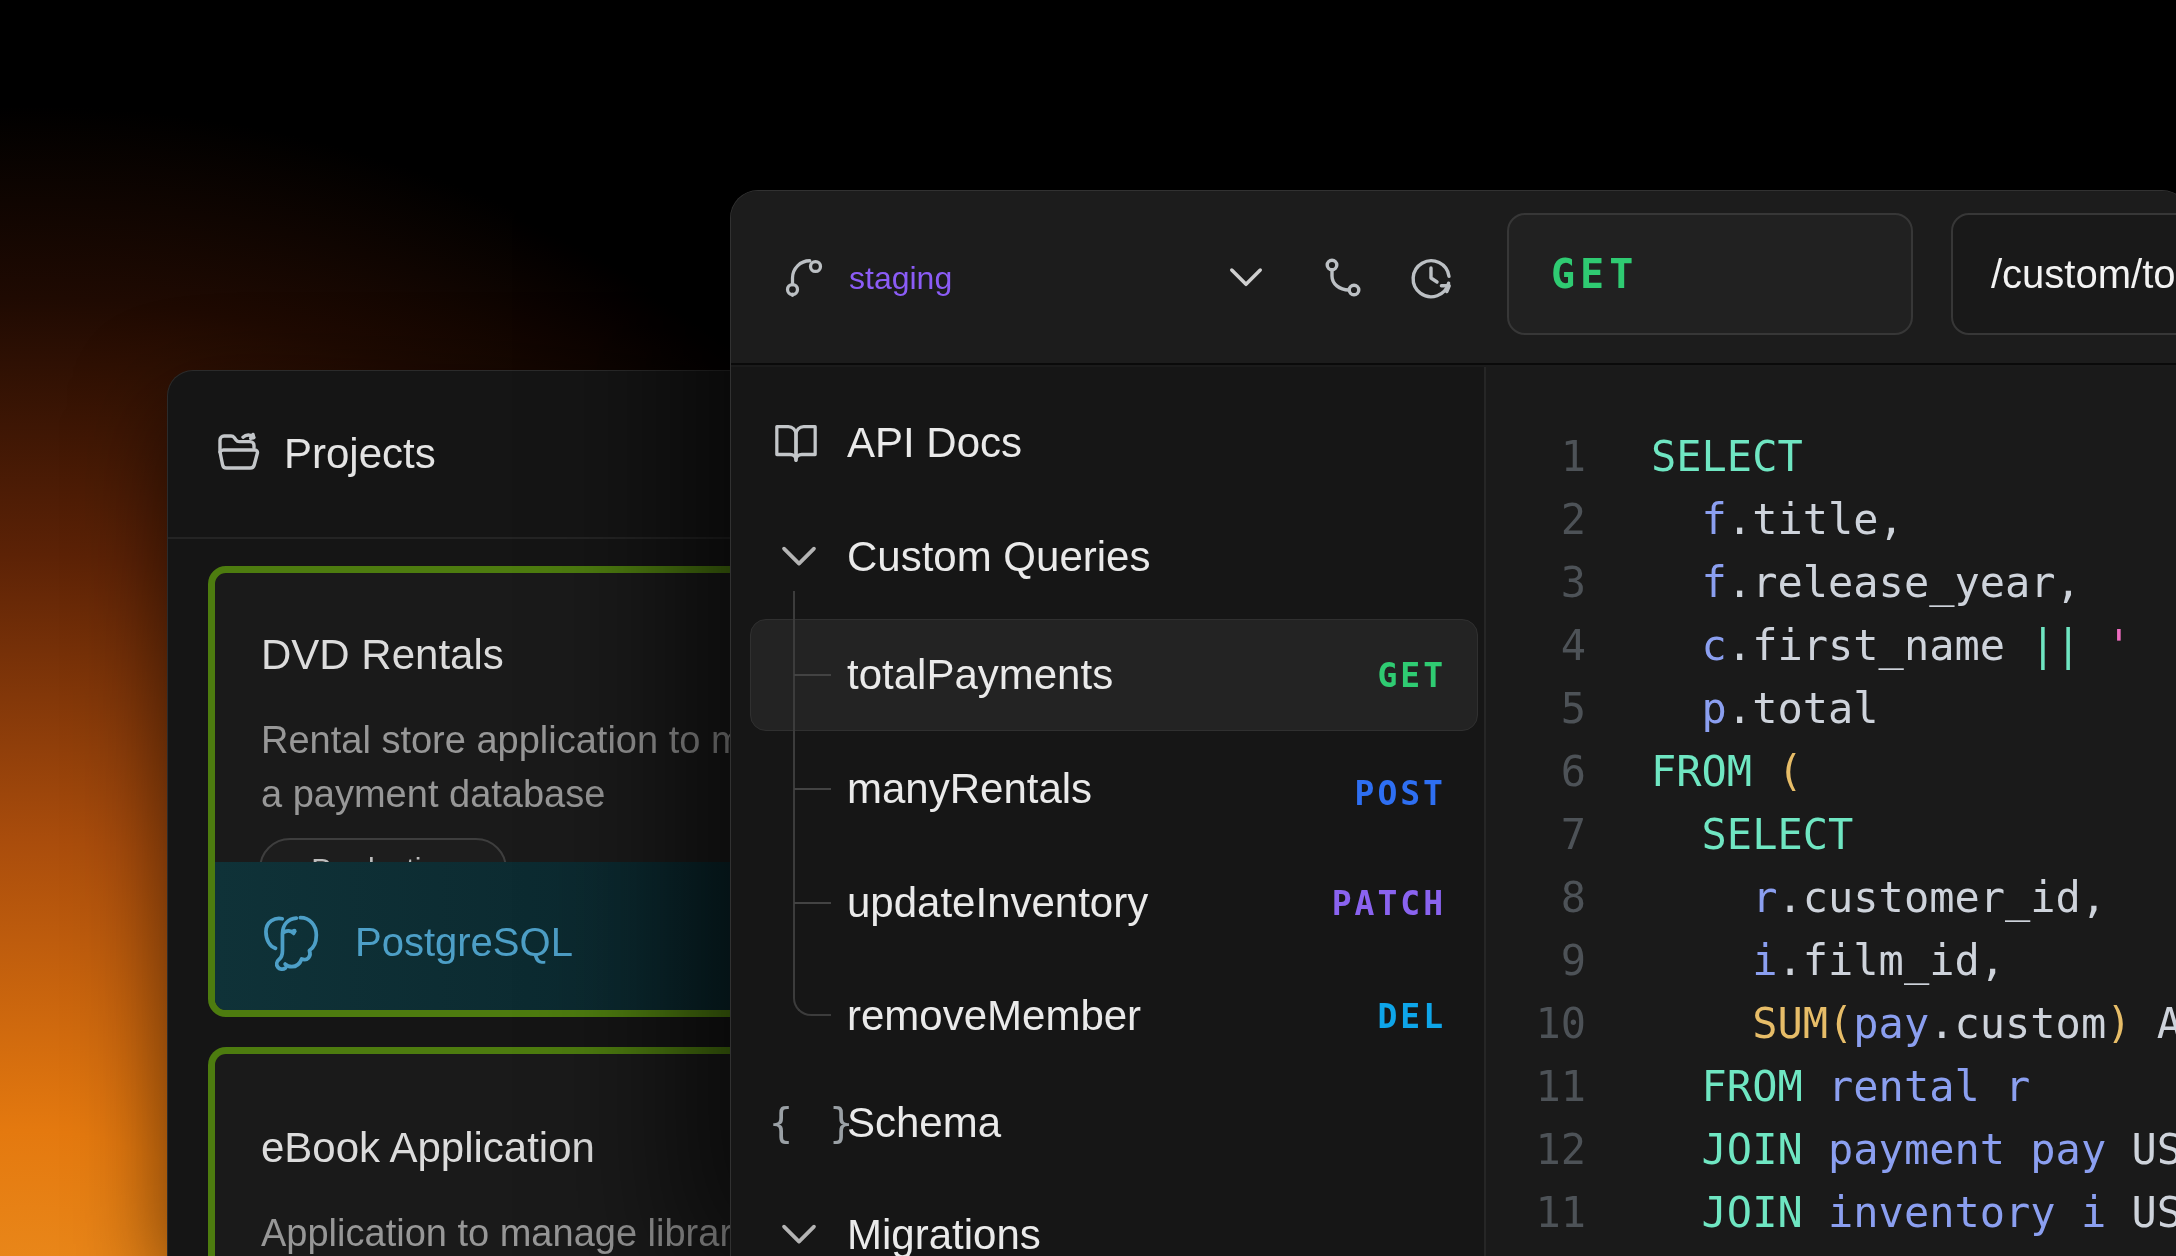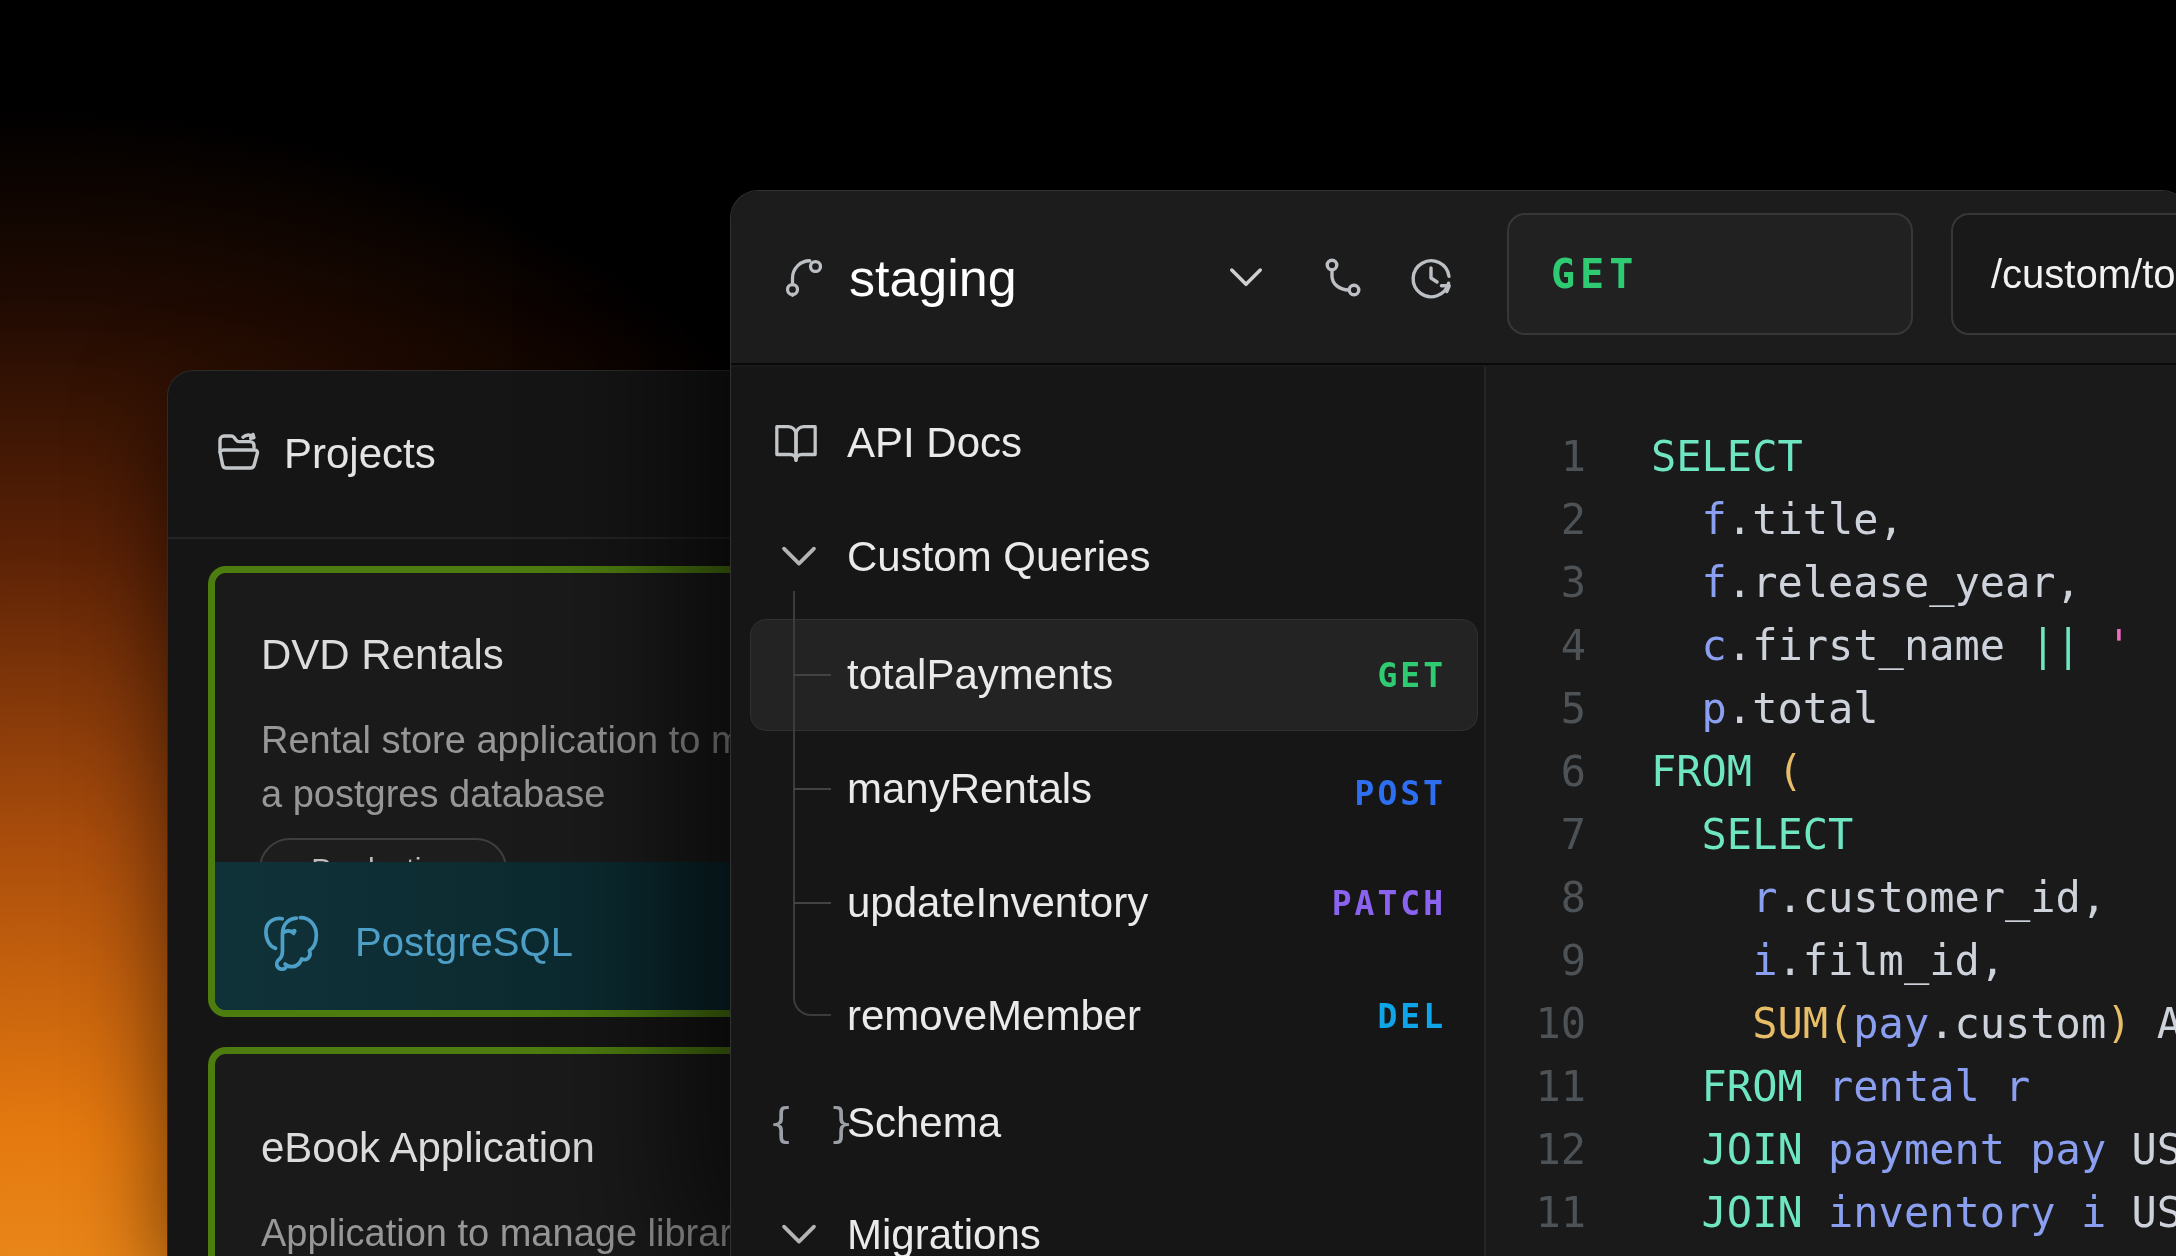--- a/index.html
+++ b/index.html
@@ -54,21 +54,21 @@
   
   .workbench {
     position:absolute; left:730px; top:190px; width:1460px; height:1080px;
     background:#1b1b1b; border:1px solid #313131; border-bottom:none;
     border-radius:28px 28px 0 0;
     box-shadow:-50px 10px 140px rgba(0,0,0,.65);
     overflow:hidden;
   }
   .topbar { position:relative; height:174px; background:#1c1c1c; border-bottom:2px solid #0a0a0a; }
   .topbar .branch-icon { position:absolute; left:50px; top:64px; width:46px; height:46px; color:#bcc0c4; }
-  .topbar .branch-label { position:absolute; left:118px; top:87px; transform:translateY(-50%); font-size:52px; color:#ffffff; }
+  .topbar .branch-label { position:absolute; left:118px; top:87px; transform:translateY(-50%); font-size:32px; color:#8b5cf6; }
   .topbar .chev { position:absolute; left:496px; top:72px; width:38px; height:30px; color:#cfcfcf; }
   .topbar .fork-icon { position:absolute; left:588px; top:63px; width:48px; height:48px; color:#bcc0c4; }
   .topbar .history-icon { position:absolute; left:676px; top:63px; width:48px; height:48px; color:#bcc0c4; }
 
   .method-select {
     position:absolute; left:776px; top:22px; width:406px; height:122px;
     background:#212121; border:2px solid #373737; border-radius:18px;
   }
   .method-select .method {
     position:absolute; left:42px; top:50%; transform:translateY(-50%);
@@ -145,21 +145,21 @@
         <path d="M18.5 2.2l.4 1.6-1.6.4"></path>
       </svg>
     </span>
     <span class="label">Projects</span>
   </div>
 
   <div class="card dvd">
     <div class="card-title">DVD Rentals</div>
     <div class="card-desc">
       <span>Rental store application to manage</span><br>
-      <span>a postgres database</span>
+      <span>a payment database</span>
     </div>
     <div class="env-pill">
       <span>Production</span>
     </div>
     <div class="db-bar">
       <span class="pg-icon">
         <svg viewBox="0 0 24 24" fill="none" stroke="currentColor" stroke-width="1.4" stroke-linecap="round" stroke-linejoin="round">
           <path d="M15.5 2.5c3.6 0 6 2.8 6 6.5 0 2.6-1 4.8-2.6 5.8.4 1 .3 2-.3 2.7-.6.7-1.6.9-2.6.5-.6 1.6-1.9 2.9-3.7 2.9-1 0-1.9-.4-2.5-1"></path>
           <path d="M8.7 2.9C6 2.3 2.6 3.9 2.6 7.8c0 3.2 1.5 5.6 3.6 6.2"></path>
           <path d="M9.9 21.4c-.9.7-2.2.5-2.9-.4-.6-.9-.4-2.1.5-2.8 1-.8 1.3-1.9 1.3-3.3V8.6c0-3.4 2-5.7 5.2-5.9"></path>

